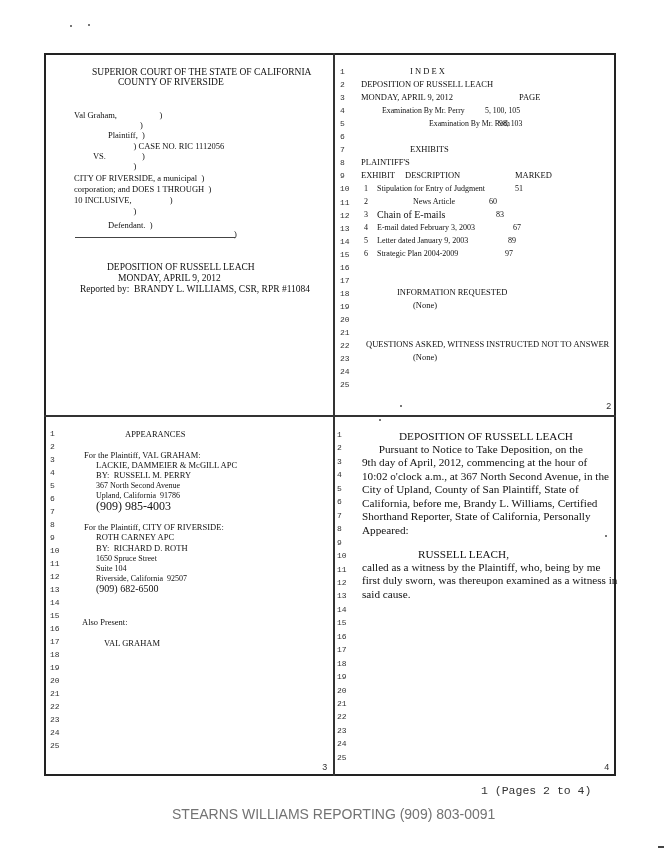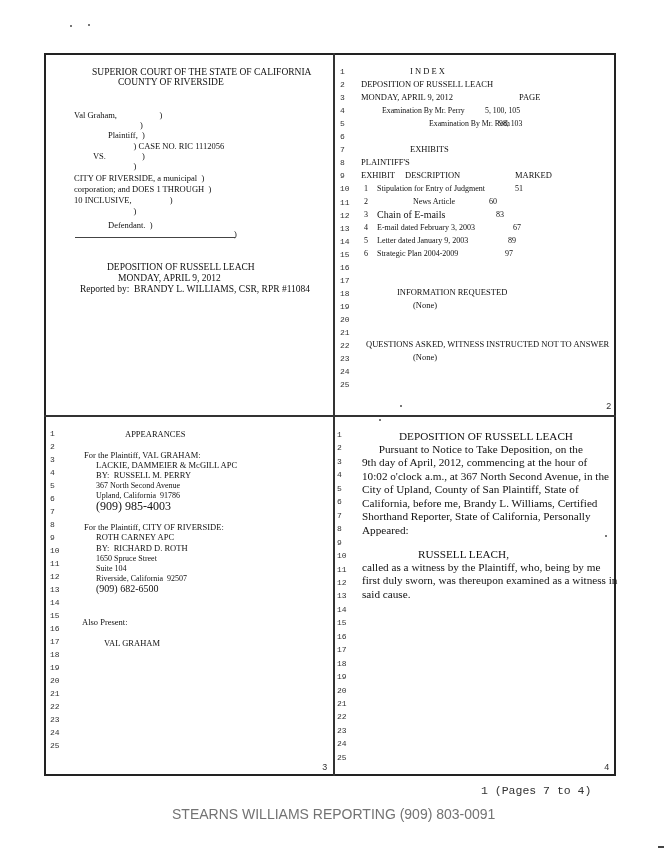--- a/index.html
+++ b/index.html
@@ -213,21 +213,21 @@
     </div>
   <div class="t serif big" style="left:418px; top:548px;">RUSSELL LEACH,</div>
   <div id="p4-witness">
       <div class="t serif big" style="left:362px; top:561px;">called as a witness by the Plaintiff, who, being by me</div>
       <div class="t serif big" style="left:362px; top:574.45px;">first duly sworn, was thereupon examined as a witness in</div>
       <div class="t serif big" style="left:362px; top:587.9px;">said cause.</div>
     </div>
   <div class="pnum mono" style="left:604px; top:763px;">4</div>
 </div>
 
-<div class="t mono" style="left:481px; top:784px; font-size:11.5px; line-height:14px; color:#333;">1 (Pages 7 to 4)</div>
+<div class="t mono" style="left:481px; top:784px; font-size:11.5px; line-height:14px; color:#333;">1 (Pages 2 to 4)</div>
 <div class="t sans" style="left:172px; top:806px; font-size:14px; line-height:17px; color:#737373;">STEARNS WILLIAMS REPORTING (909) 803-0091</div>
 
 <div class="speck" style="left:70px; top:25px;"></div>
 <div class="speck" style="left:88px; top:24px;"></div>
 <div class="speck" style="left:400px; top:405px;"></div>
 <div class="speck" style="left:379px; top:419px;"></div>
 <div class="speck" style="left:605px; top:535px;"></div>
 <div class="speck" style="left:658px; top:846px; width:6px; height:2px; background:#444;"></div>
 
 </body></html>

